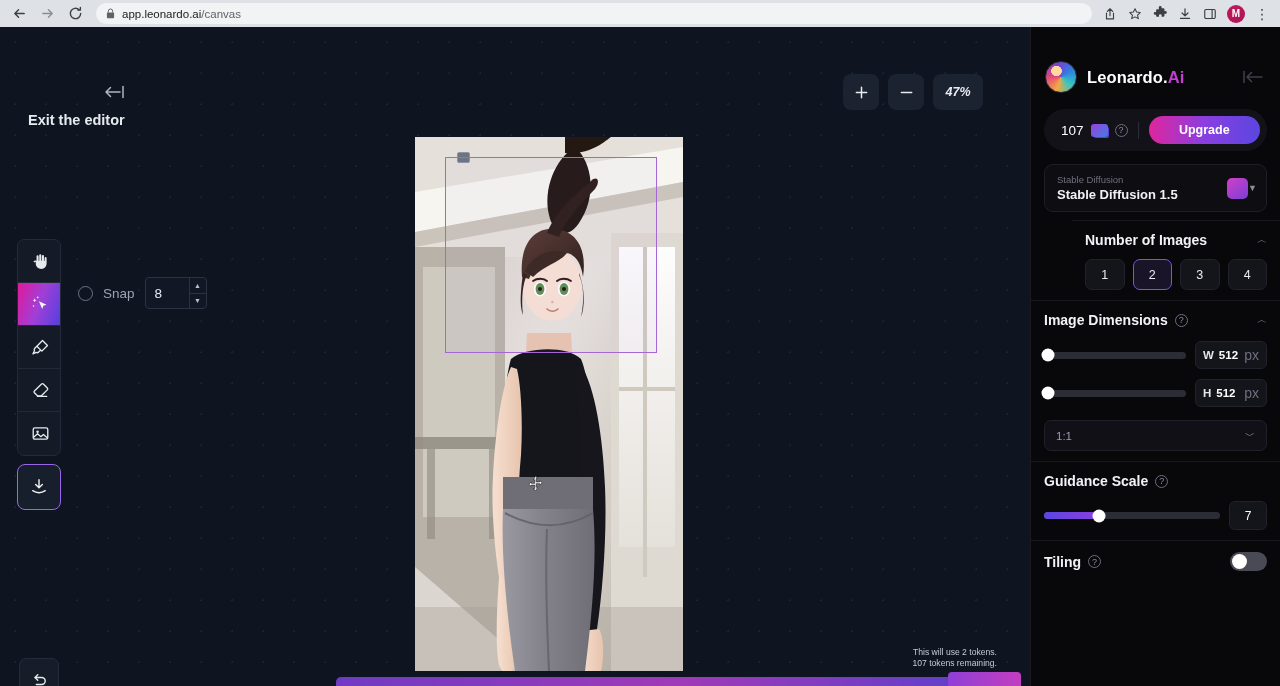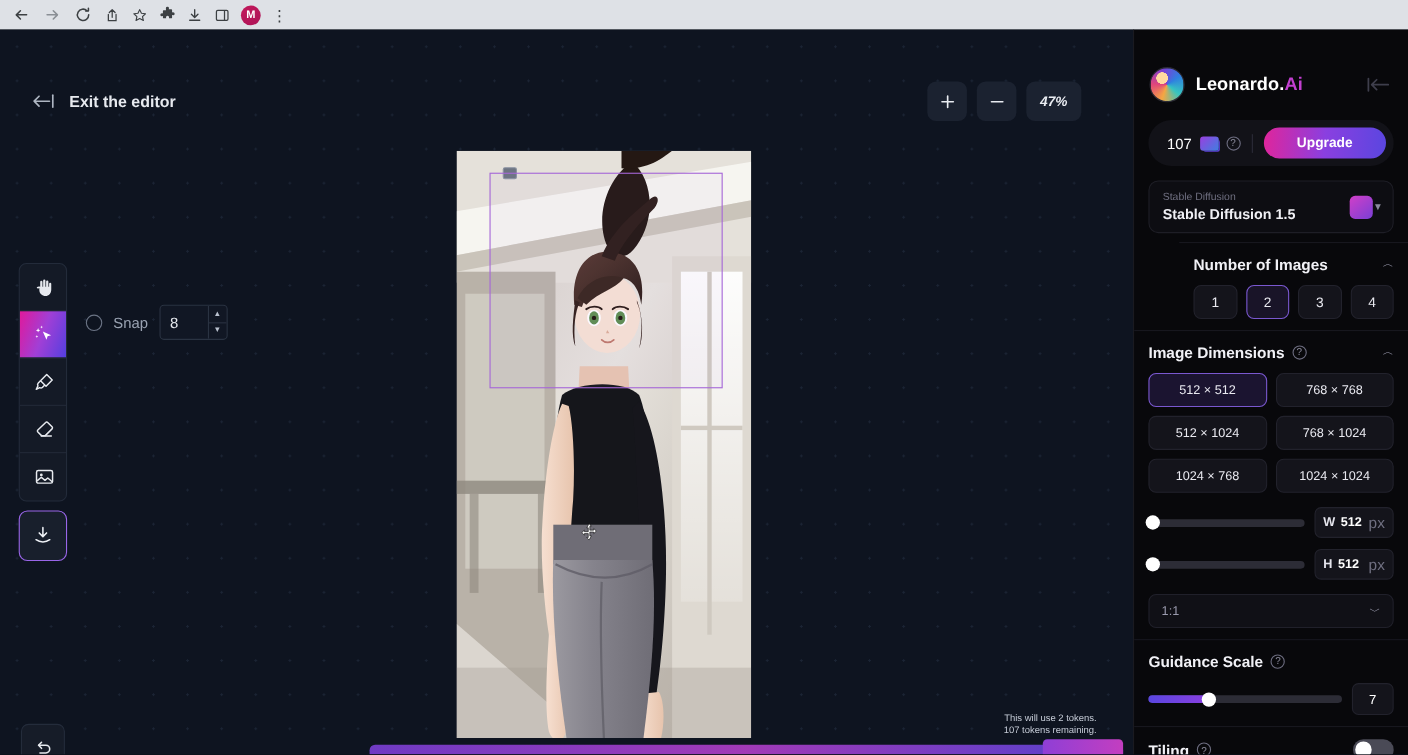--- a/index.html
+++ b/index.html
@@ -59,22 +59,22 @@
   
   .canvas-area {
     position: relative; flex: 1 1 auto; height: 659px;
     background-color: #0e1420;
     background-image: radial-gradient(circle, #1b2434 1px, transparent 1px);
     background-size: 31px 31px;
     overflow: hidden;
   }
   .exit-editor {
     position: absolute; left: 28px; top: 58px;
-    display: flex; align-items: flex-start; gap: 13px;
-    color: #e7eaef; font-size: 14.5px; font-weight: 600;
+    display: flex; align-items: flex-end; gap: 13px;
+    color: #e7eaef; font-size: 14.5px; font-weight: 600; flex-direction: column;
   }
   .exit-arrow { display: flex; align-items: center; color: #aeb6c2; }
 
   .zoom-controls {
     position: absolute; right: 47px; top: 47px;
     display: flex; align-items: center; gap: 9px; font-style: italic;
   }
   .zbtn {
     width: 36px; height: 36px; border-radius: 8px;
     background: #1b2230; color: #e9ecf1;
@@ -364,20 +364,27 @@
       <path d="M3 8h10M9 4l4 4-4 4" stroke-linecap="round" stroke-linejoin="round"></path>
     </svg>
   </div>
   <div class="nav-btn">
     <svg width="15" height="15" viewBox="0 0 16 16" fill="none" stroke="currentColor" stroke-width="1.5">
       <path d="M13.5 8a5.5 5.5 0 1 1-1.7-4" stroke-linecap="round"></path>
       <path d="M13.2 1.6V4.3H10.5" stroke-linecap="round" stroke-linejoin="round"></path>
     </svg>
   </div>
 
+  <div class="url-bar">
+    <svg class="lock-icon" viewBox="0 0 10 12" fill="#5f6368">
+      <rect x="1" y="5" width="8" height="6.2" rx="1"></rect>
+      <path d="M2.6 5V3.4a2.4 2.4 0 0 1 4.8 0V5" fill="none" stroke="#5f6368" stroke-width="1.1"></path>
+    </svg>
+    <div class="url-text"><span>app.leonardo.ai</span><span class="path">/canvas</span></div>
+  </div>
 
   <div class="chrome-icons">
     <div class="cicon">
       <svg width="14" height="14" viewBox="0 0 16 16" fill="none" stroke="currentColor" stroke-width="1.3">
         <path d="M4 7v6.5h8V7" stroke-linecap="round"></path>
           <path d="M8 10V2M5 5l3-3 3 3" stroke-linecap="round" stroke-linejoin="round"></path>
       </svg>
     </div>
     <div class="cicon">
       <svg width="14" height="14" viewBox="0 0 16 16" fill="none" stroke="currentColor" stroke-width="1.2">
@@ -648,28 +655,20 @@
         <div class="num-btn">4</div>
       </div>
     </div>
 
     <div class="section">
       <div class="sec-head">
         <div class="sec-title">Image Dimensions</div>
         <div class="q-icon">?</div>
         <div class="chev">︿</div>
       </div>
-      <div class="dim-grid">
-        <div class="dim-btn sel">512 × 512</div>
-        <div class="dim-btn">768 × 768</div>
-        <div class="dim-btn">512 × 1024</div>
-        <div class="dim-btn">768 × 1024</div>
-        <div class="dim-btn">1024 × 768</div>
-        <div class="dim-btn">1024 × 1024</div>
-      </div>
 
       <div class="slider-row">
         <div class="track">
           <div class="knob" style="left:3%"></div>
         </div>
         <div class="wh-box">
           <span class="wh-label">W</span>
           <span class="wh-val">512</span>
           <span class="wh-unit">px</span>
         </div>

